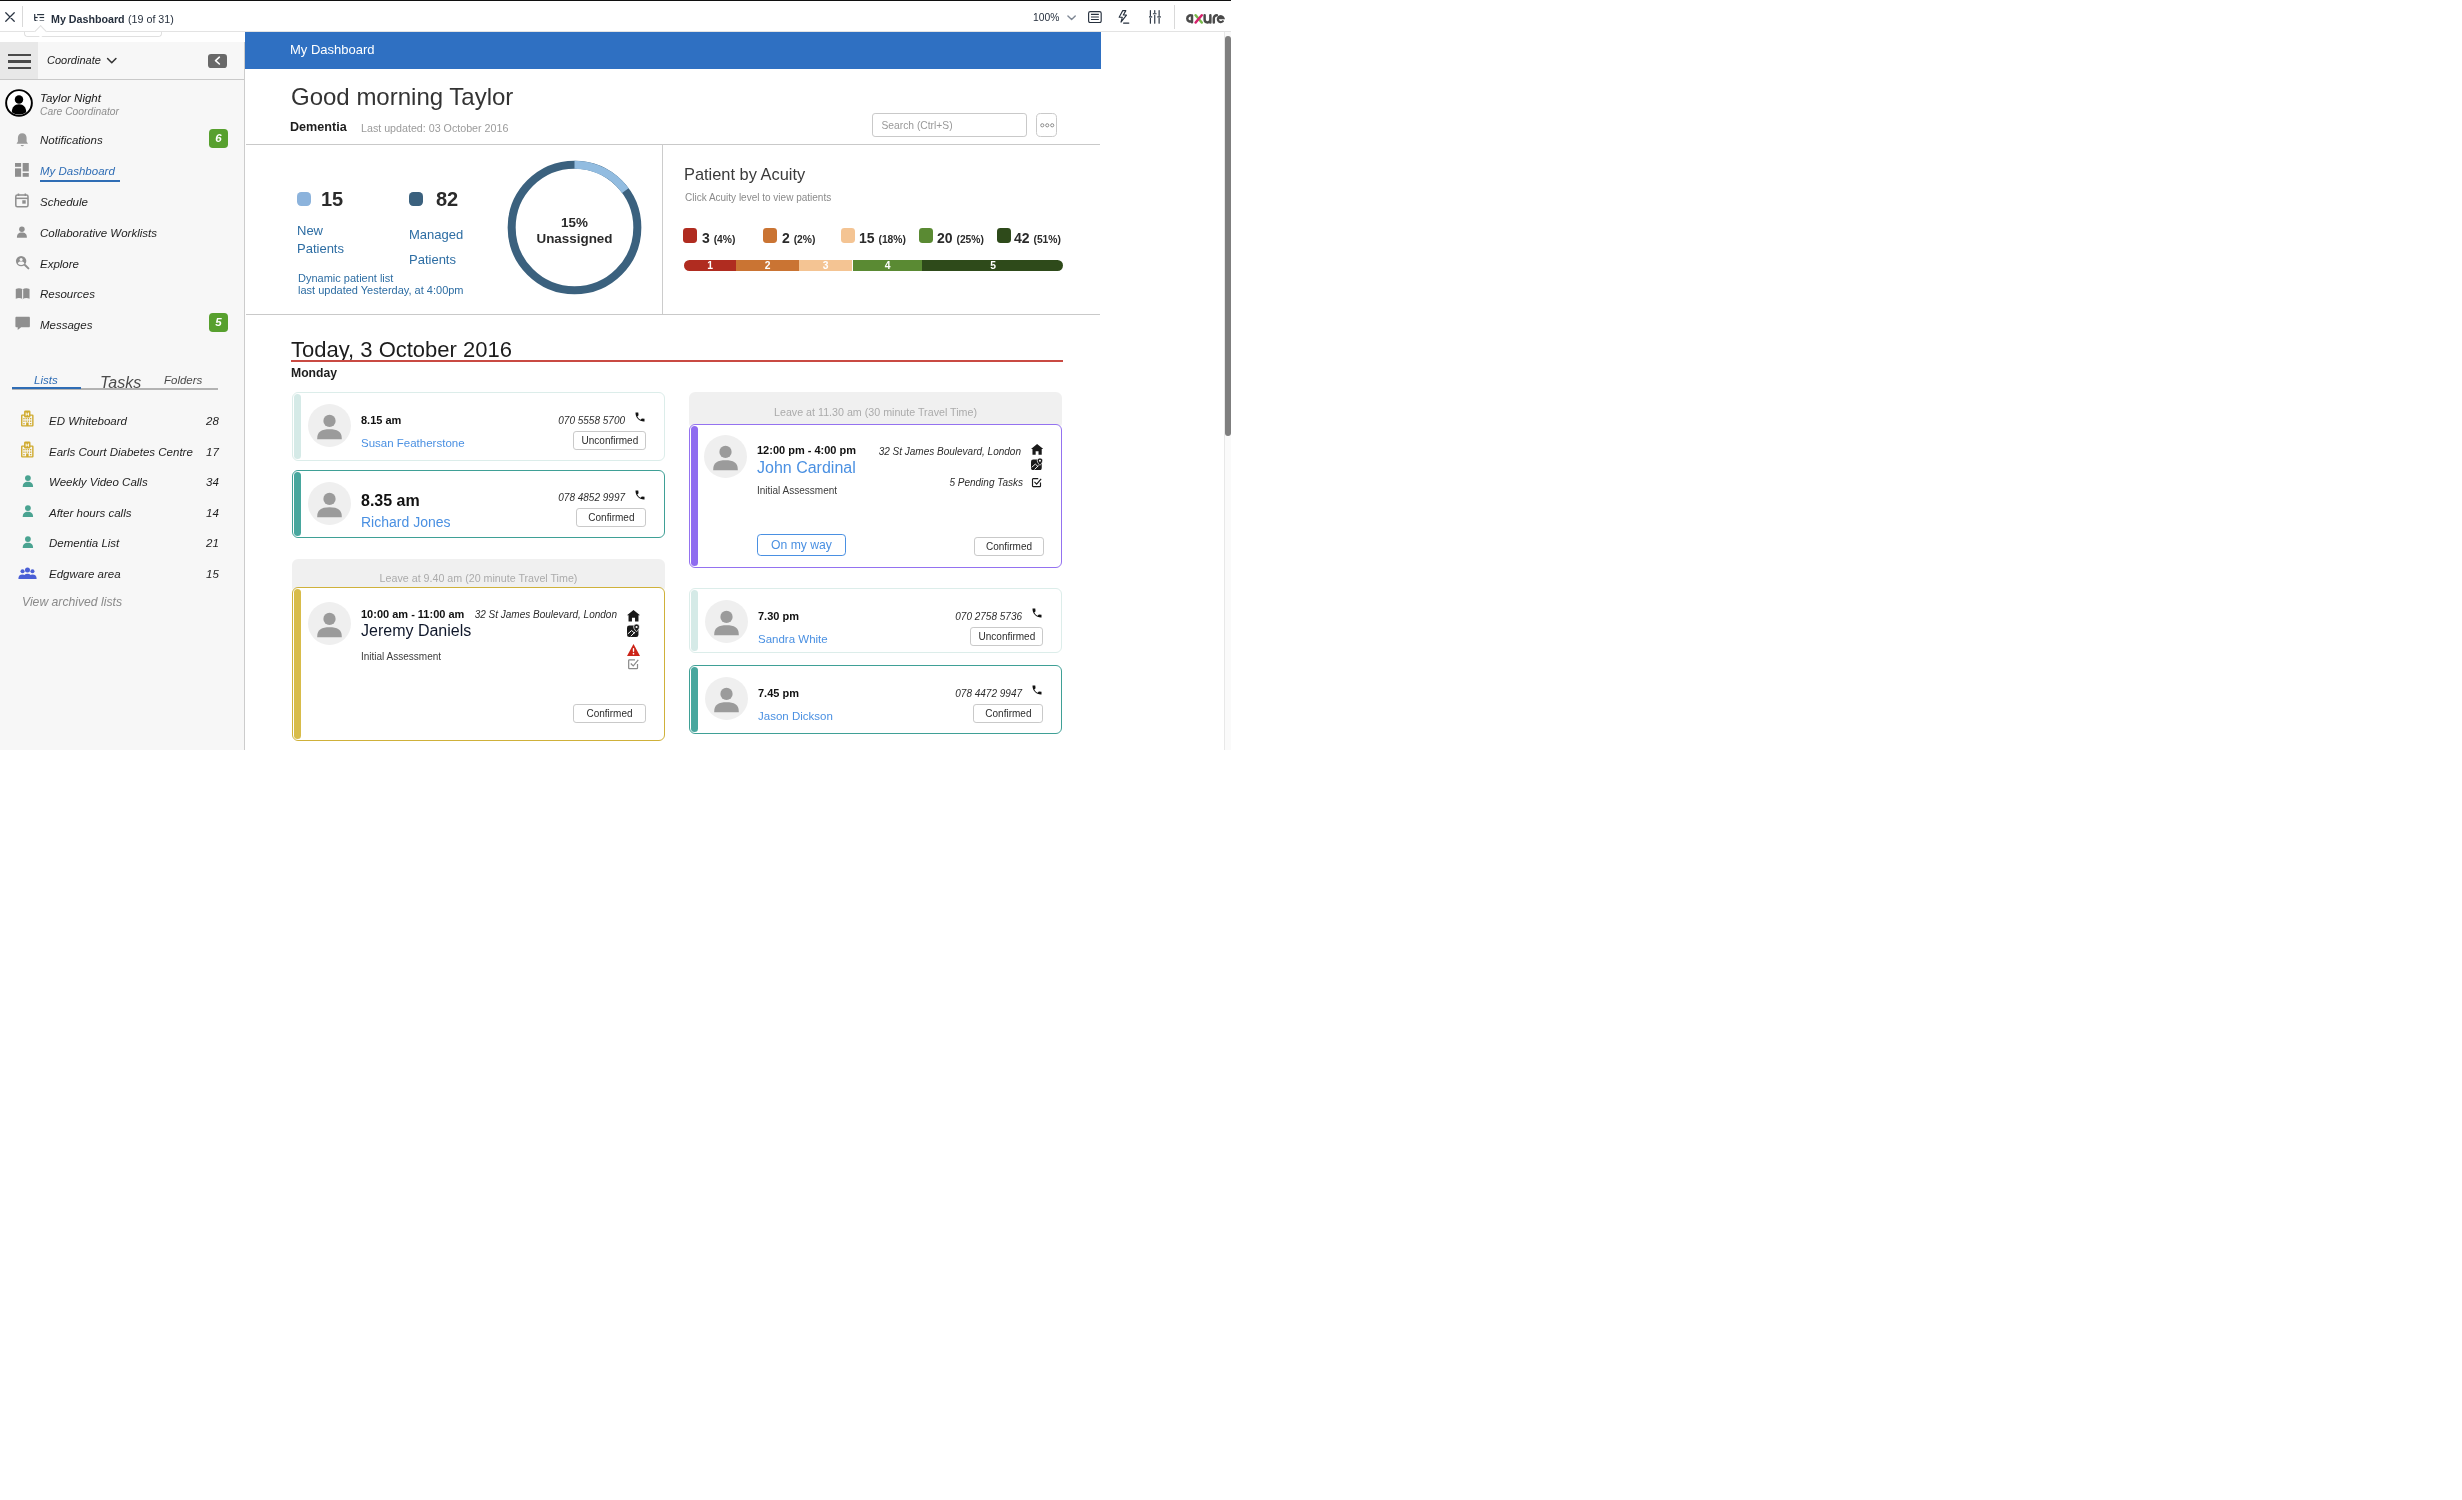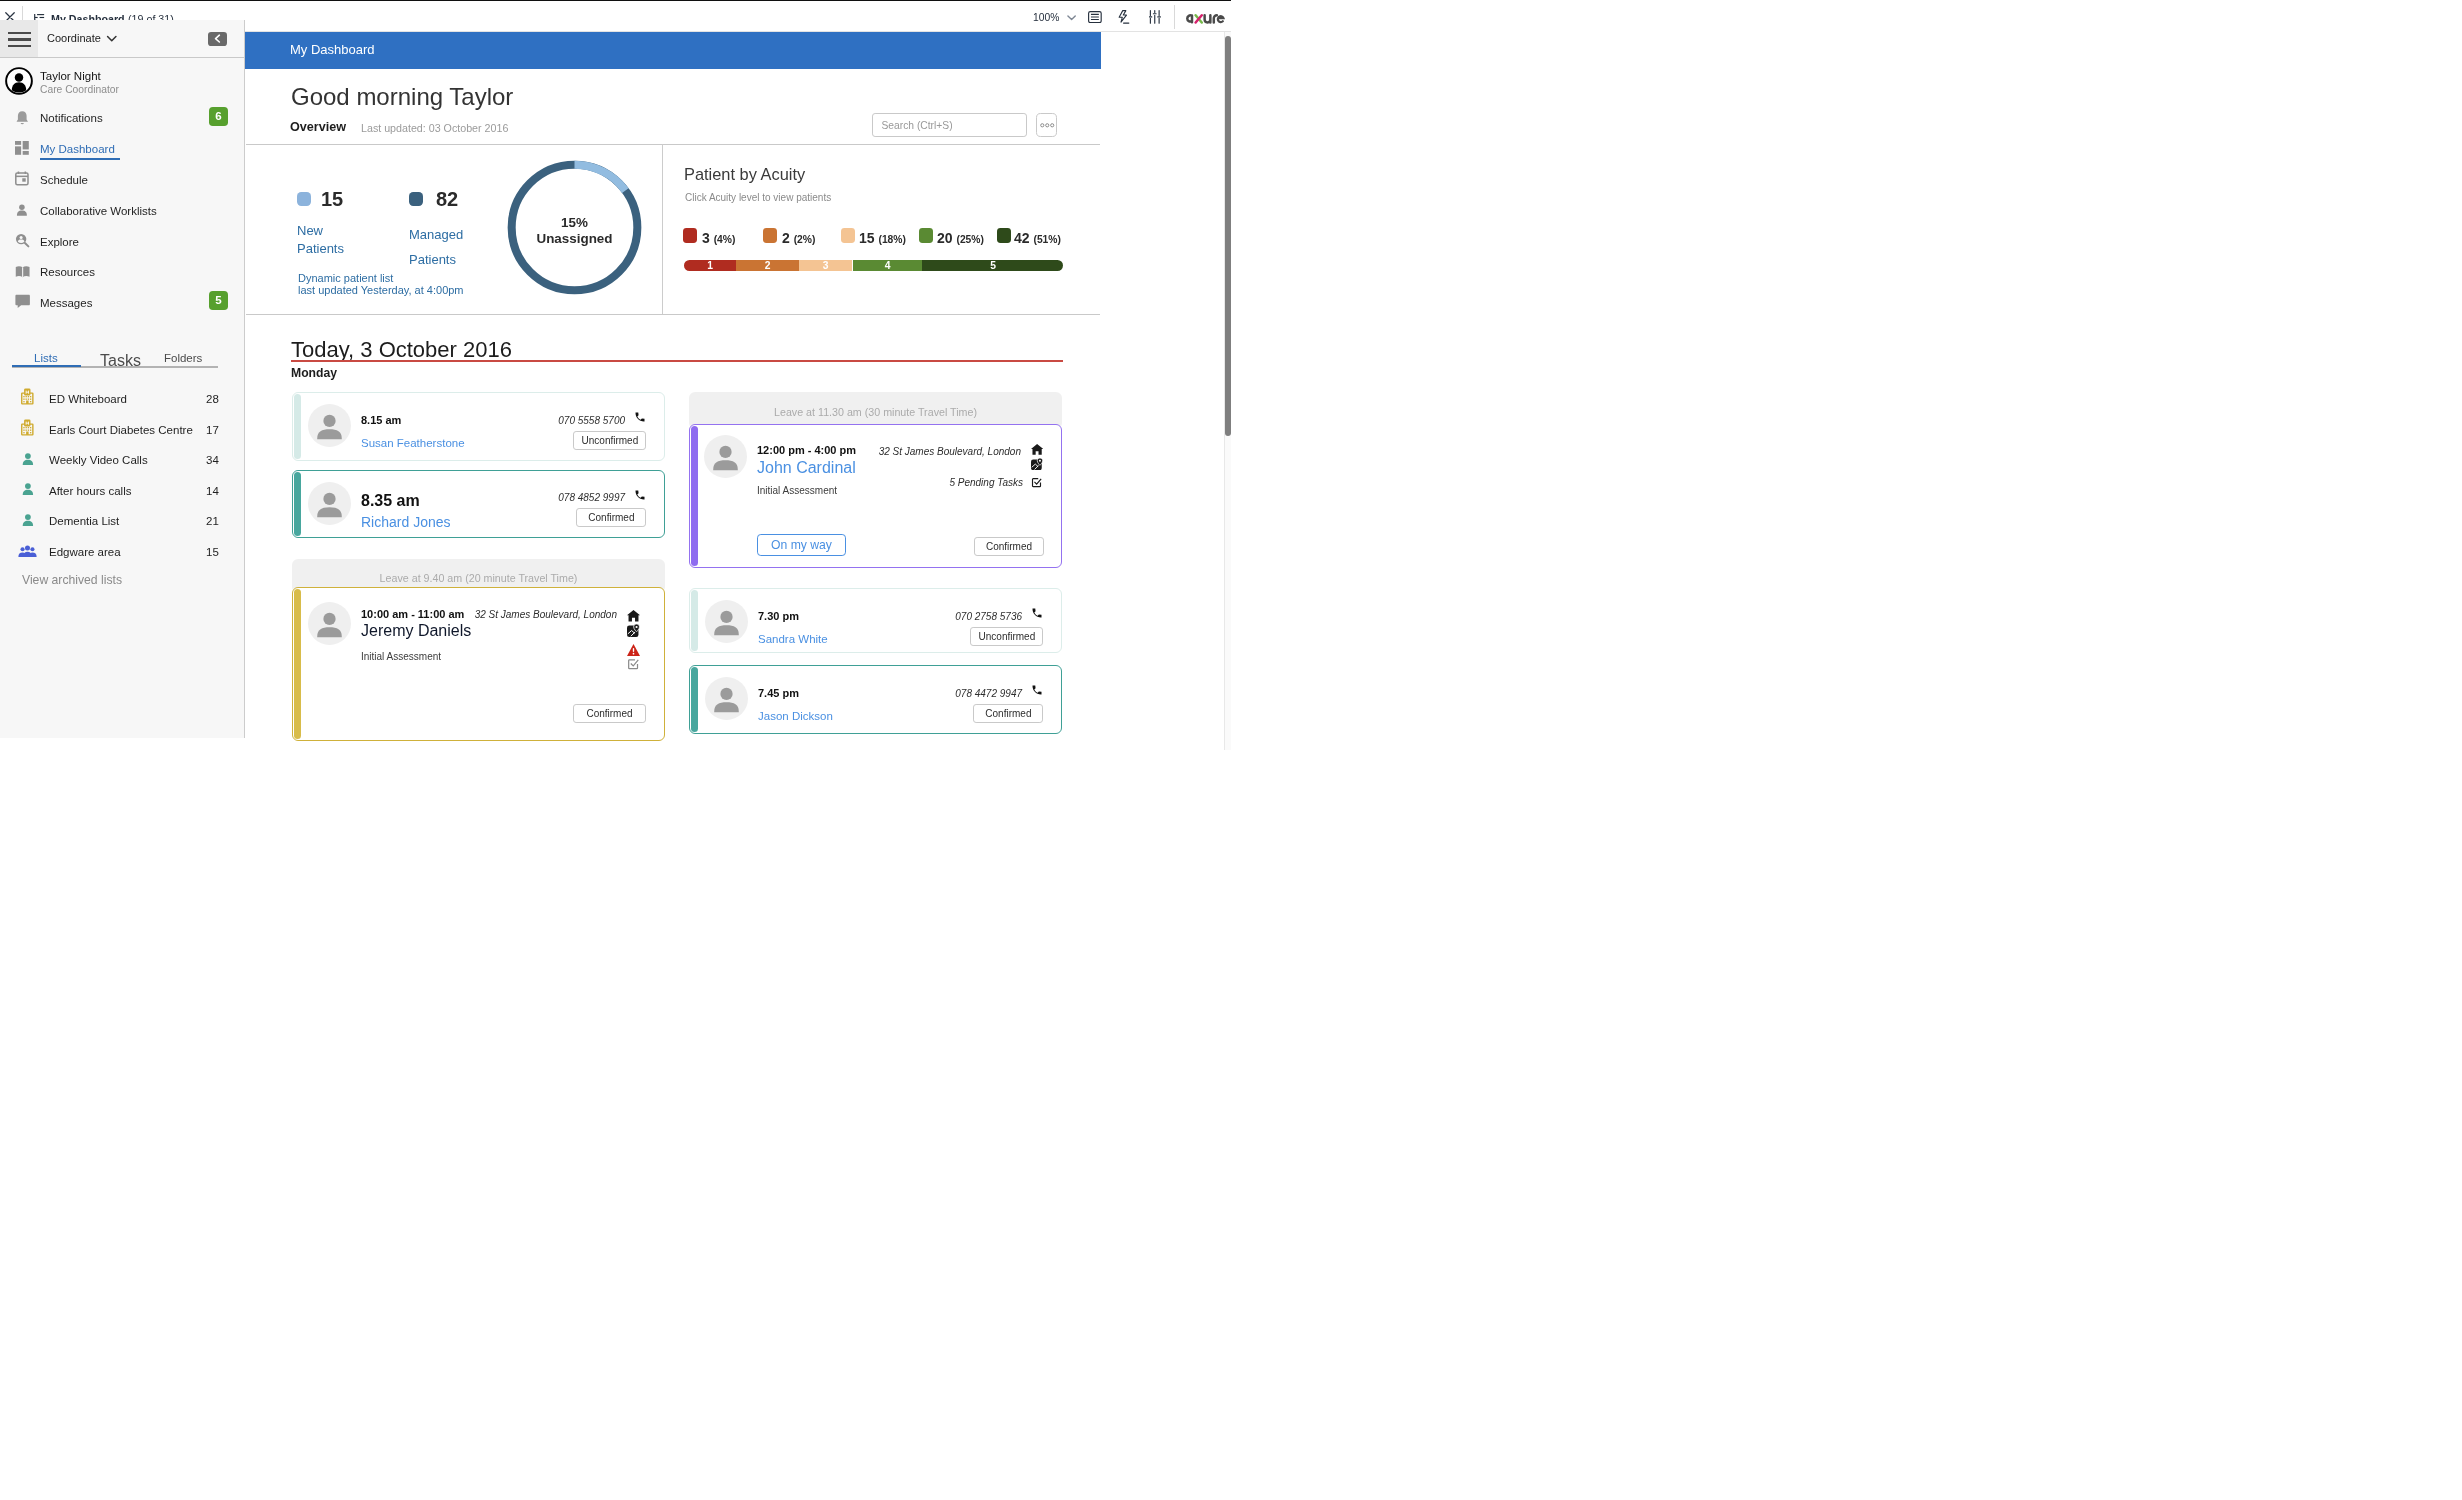--- a/index.html
+++ b/index.html
@@ -5,21 +5,21 @@
 * { margin:0; padding:0; box-sizing:border-box; }
 html,body { width:1231px; height:750px; overflow:hidden; font-family:"Liberation Sans", sans-serif; background:#fff; }
 .abs { position:absolute; }
 #stage { position:relative; width:1231px; height:750px; background:#fff; }
 
 #topstrip { left:0; top:0; width:1231px; height:0.9px; background:#101010; }
 #toolbar { left:0; top:1.5px; width:1231px; height:30px; background:#fff; border-bottom:0.8px solid #e3e3e3; }
 .tb-title { font-size:10.7px; font-weight:bold; color:#26303e; }
 .tb-count { font-size:10.7px; font-weight:400; color:#26303e;margin-top:34px; }
 
-#sidebar { left:0; top:20px; width:245px; height:718px; background:#f7f7f7; border-right:0.8px solid #cccccc; }
+#sidebar { left:0; top:42px; width:245px; height:718px; background:#f7f7f7; border-right:0.8px solid #cccccc;font-style:italic; }
 #sidetop { left:0; top:0; width:244px; height:38px; border-bottom:0.8px solid #c9c9c9; }
 #hambox { left:0; top:0; width:38px; height:37px; background:#e8e8e8; }
 .hamline { left:7.6px; width:23px; height:2.3px; background:#4a4a4a; }
 .menu-label { font-size:11.5px; color:#1f1f1f; }
 .badge { width:19px; height:19px; background:#57a02e; border-radius:3.8px; color:#fff; font-size:11.5px; font-weight:bold; text-align:center; line-height:19px; }
 
 #bluebar { left:245px; top:32px; width:856px; height:37px; background:#2f70c2; }
 .panel-border { border-top:0.8px solid #c9c9c9; border-bottom:0.8px solid #c9c9c9; }
 .btn { border:0.8px solid #c9c9c9; border-radius:3.1px; background:#fff; color:#2d2d2d; font-size:10px; text-align:center; }
 .card { background:#fff; border-radius:6px; }
@@ -235,21 +235,21 @@
       </svg>
   <div class="abs menu-label" style="left:49px;top:526px">Edgware area</div>
   <div class="abs menu-label" style="left:206px;top:526px">15</div>
   <div class="abs" style="left:22px;top:553px;font-size:12.2px;color:#8a8a8a">View archived lists</div>
 </div>
 <div id="bluebar" class="abs">
       <div class="abs" style="left:45px;top:10px;font-size:13px;color:#fff">My Dashboard</div>
     </div>
 
 <div class="abs" style="left:291px;top:83px;font-size:24px;color:#333">Good morning Taylor</div>
-<div class="abs" style="left:290px;top:120px;font-size:12.6px;font-weight:bold;color:#1d1d1d">Overview</div>
+<div class="abs" style="left:290px;top:120px;font-size:12.6px;font-weight:bold;color:#1d1d1d">Dementia</div>
 <div class="abs" style="left:361px;top:122px;font-size:10.7px;color:#9b9b9b">Last updated: 03 October 2016</div>
 <div class="abs" style="left:872px;top:113px;width:155px;height:24px;border:0.8px solid #c9c9c9;border-radius:3.1px;">
   <div class="abs" style="left:8.4px;top:6.1px;font-size:10.3px;color:#999">Search (Ctrl+S)</div>
 </div>
 <div class="abs" style="left:1036px;top:113px;width:21.4px;height:24px;border:0.8px solid #c9c9c9;border-radius:4.6px;">
   <svg class="abs" style="left:3.1px;top:9.2px" width="14.5" height="4.6" viewBox="0 0 19 6">
         <g fill="none" stroke="#7a7a7a" stroke-width="1.1">
           <circle cx="3" cy="3" r="2.1"></circle>
           <circle cx="9.5" cy="3" r="2.1"></circle>
           <circle cx="16" cy="3" r="2.1"></circle>

